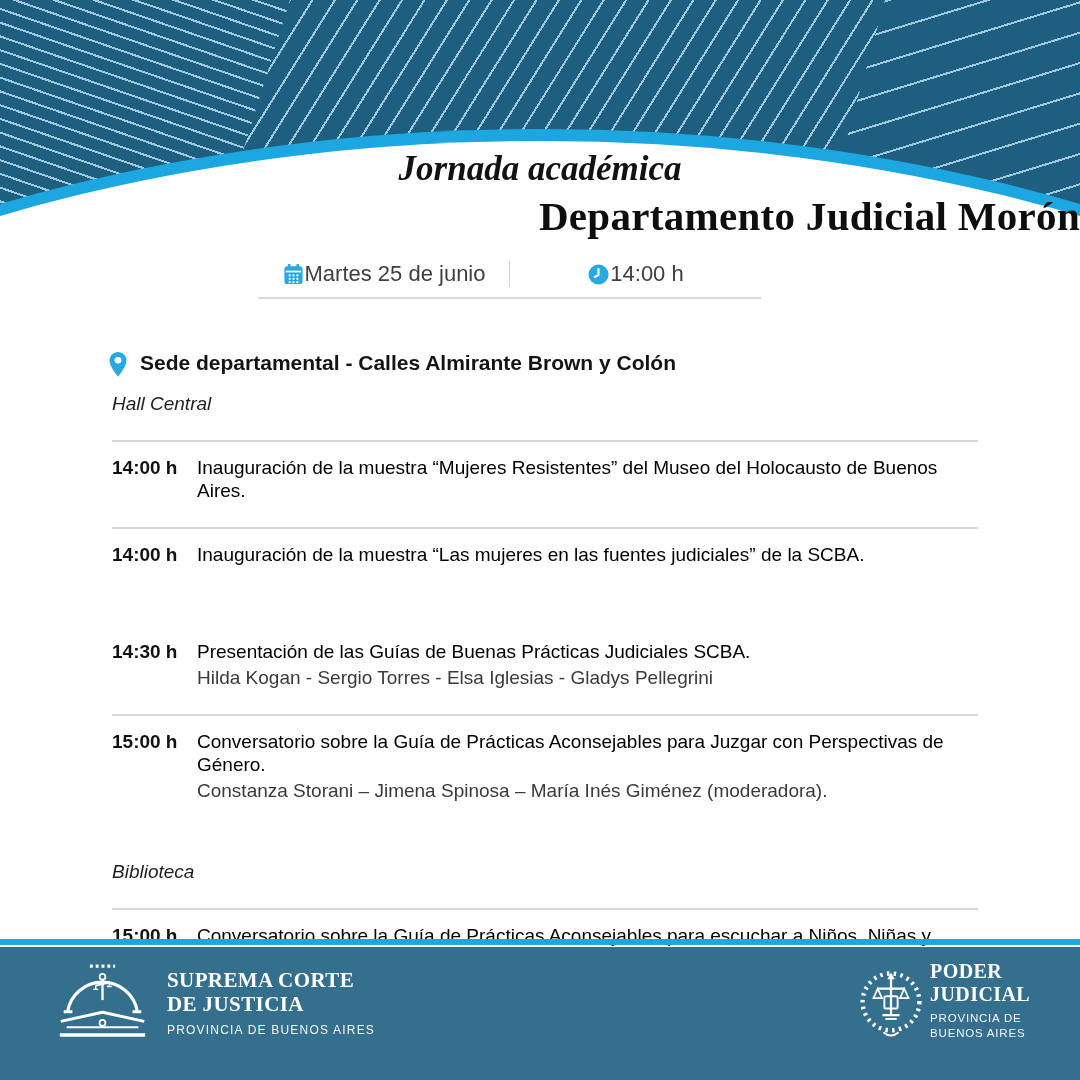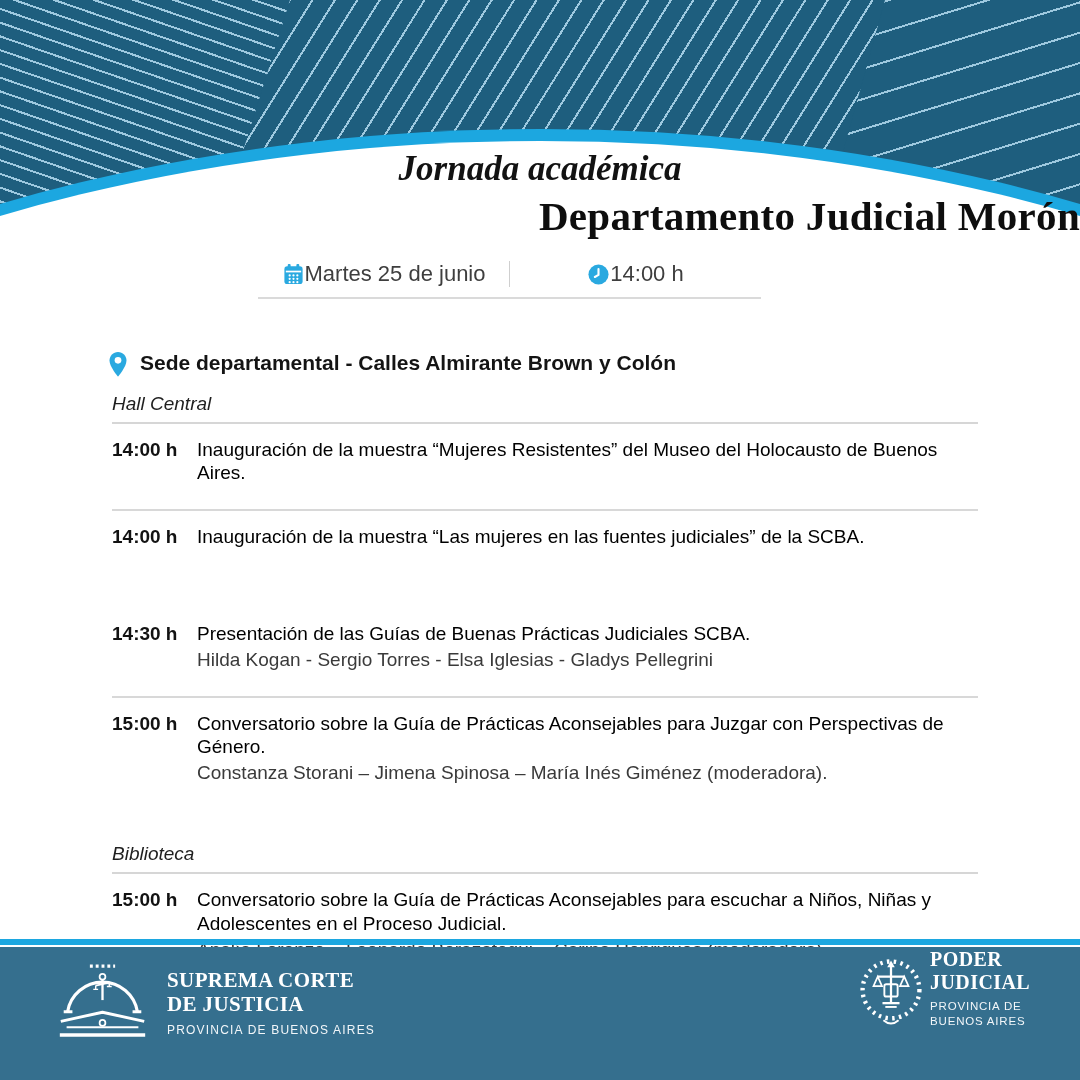--- a/index.html
+++ b/index.html
@@ -32,32 +32,32 @@
     font-size:22px;color:#3e3e3e;}
   .meta-divider{width:1px;background:#cfcfcf;}
 
   
   .location{position:absolute;left:108px;top:351px;display:flex;align-items:flex-start;gap:12px;
     font-size:21px;font-weight:bold;color:#141414;}
 
   
   .content{position:absolute;left:112px;top:393px;width:866px;}
   .section{margin-bottom:34px;}
-  .venue{font-style:italic;font-size:19px;color:#1f1f1f;padding-bottom:7px;border-bottom:2px solid #d6d6d6;}
+  .venue{font-style:italic;font-size:19px;color:#1f1f1f;padding-bottom:25px;border-bottom:2px solid #d6d6d6;}
   .item{display:flex;padding:14px 0 25px;font-size:19px;line-height:1.22;}
   .item + .item{border-top:2px solid #d8d8d8;}
   .time{width:85px;flex-shrink:0;font-weight:bold;color:#121212;}
   .etitle{font-weight:normal;color:#000000;}
   .speakers{color:#3a3a3a;margin-top:3px;}
 
   
   .footer-rule{position:absolute;left:0;top:939px;width:1080px;height:6px;background:#1ca7e0;}
   .footer{position:absolute;left:0;top:947px;width:1080px;height:133px;background:#356f8e;color:#fff;}
   .flogo-left{position:absolute;left:54px;top:14px;display:flex;align-items:center;gap:16px;}
-  .flogo-right{position:absolute;right:50px;top:1px;display:flex;align-items:center;gap:3px;}
+  .flogo-right{position:absolute;right:50px;top:13px;display:flex;align-items:center;gap:3px;}
   .fserif{font-family:"Liberation Serif",serif;font-weight:bold;font-size:21px;line-height:1.12;letter-spacing:.4px;}
   .fserif-r{font-family:"Liberation Serif",serif;font-weight:bold;font-size:20px;line-height:1.15;letter-spacing:.4px;}
   .fsans{font-size:12px;letter-spacing:1.2px;margin-top:7px;color:#f2f6f9;}
   .fsans-r{font-size:11.5px;letter-spacing:.8px;line-height:1.3;margin-top:5px;color:#f2f6f9;}
   .icon{flex-shrink:0;display:block;}
 </style>
 </head>
 <body>
 
 <div class="page">

